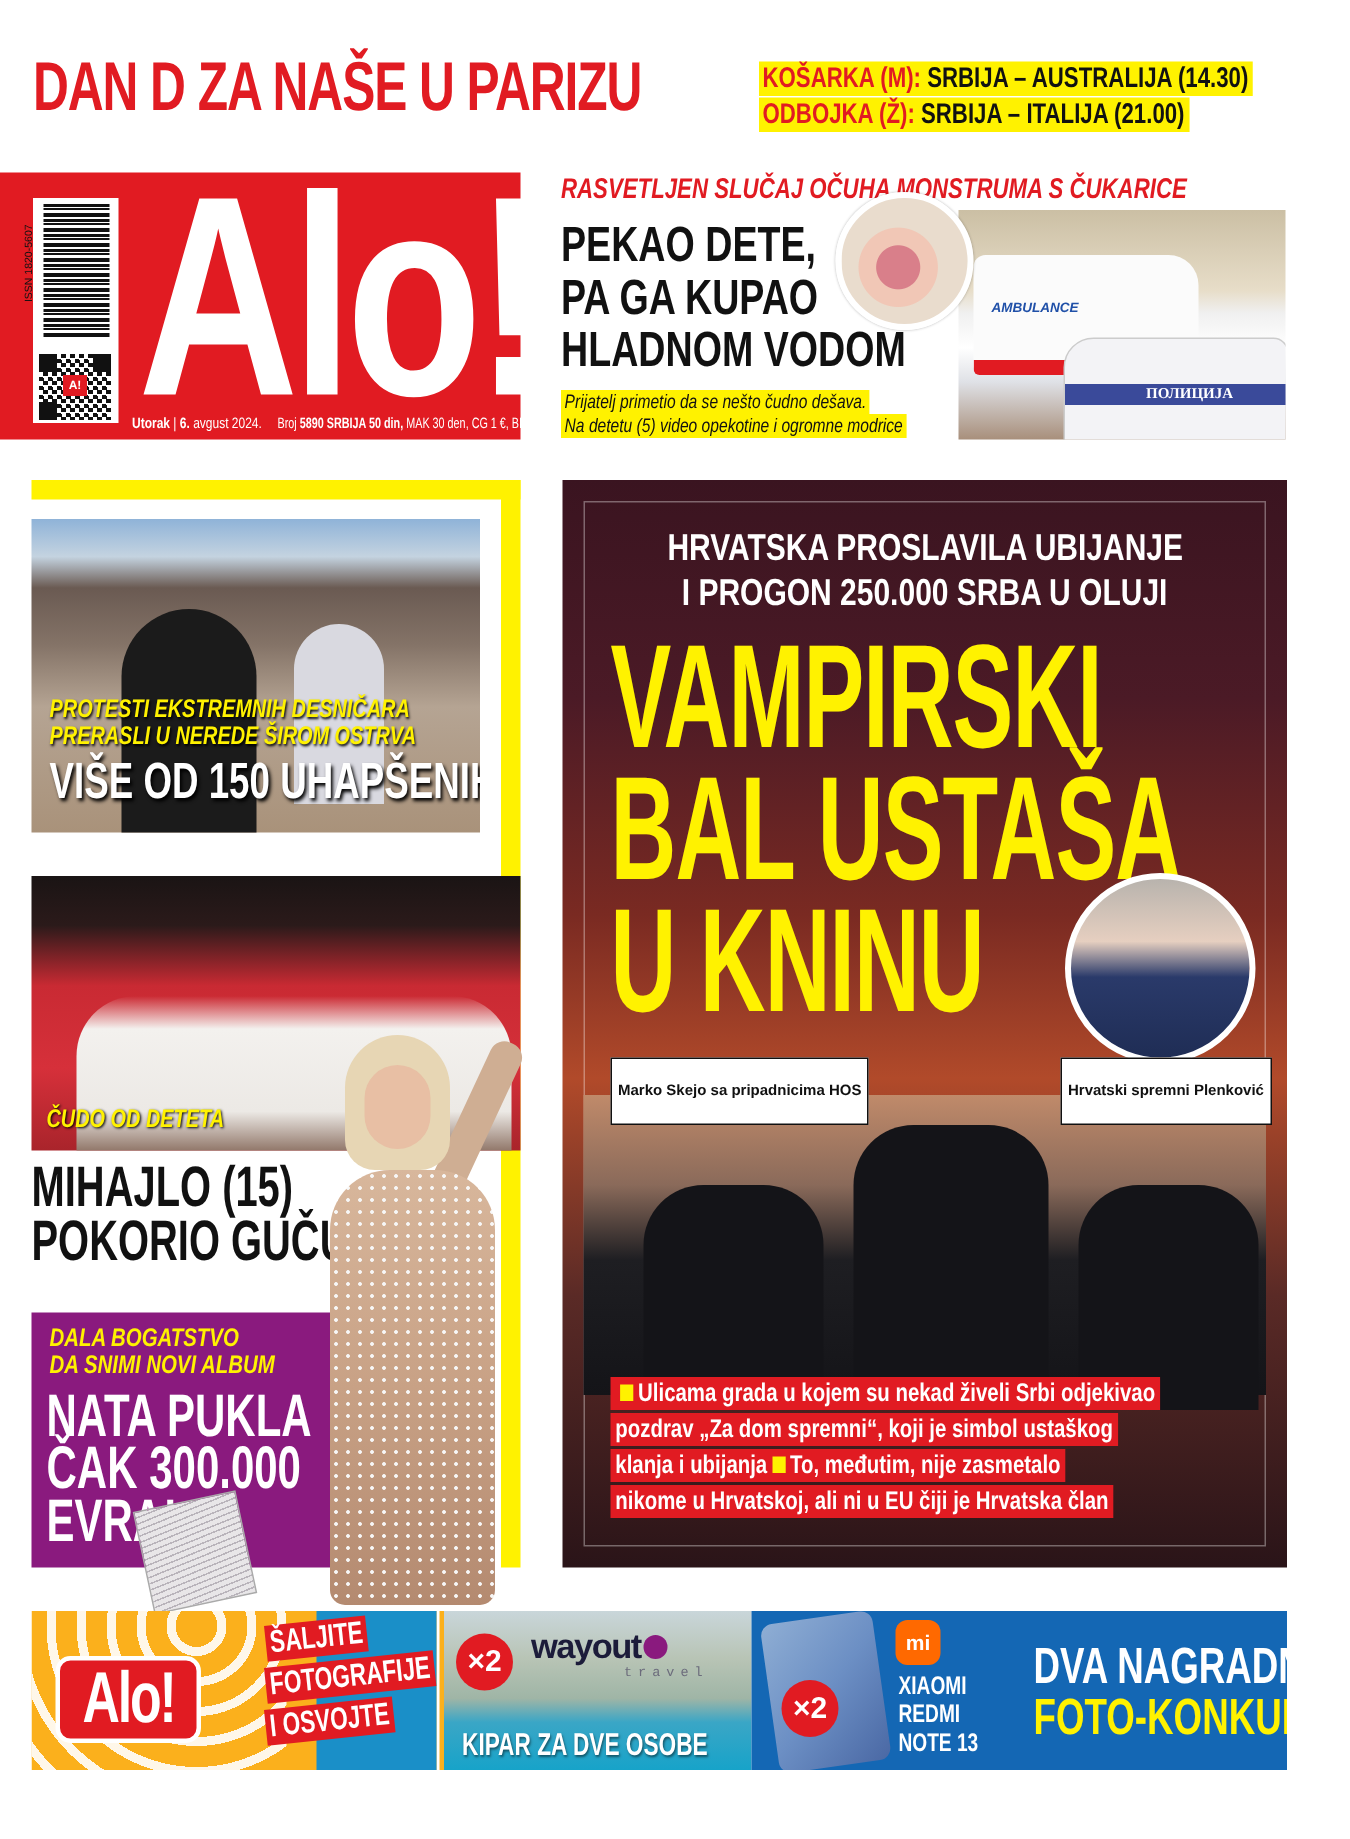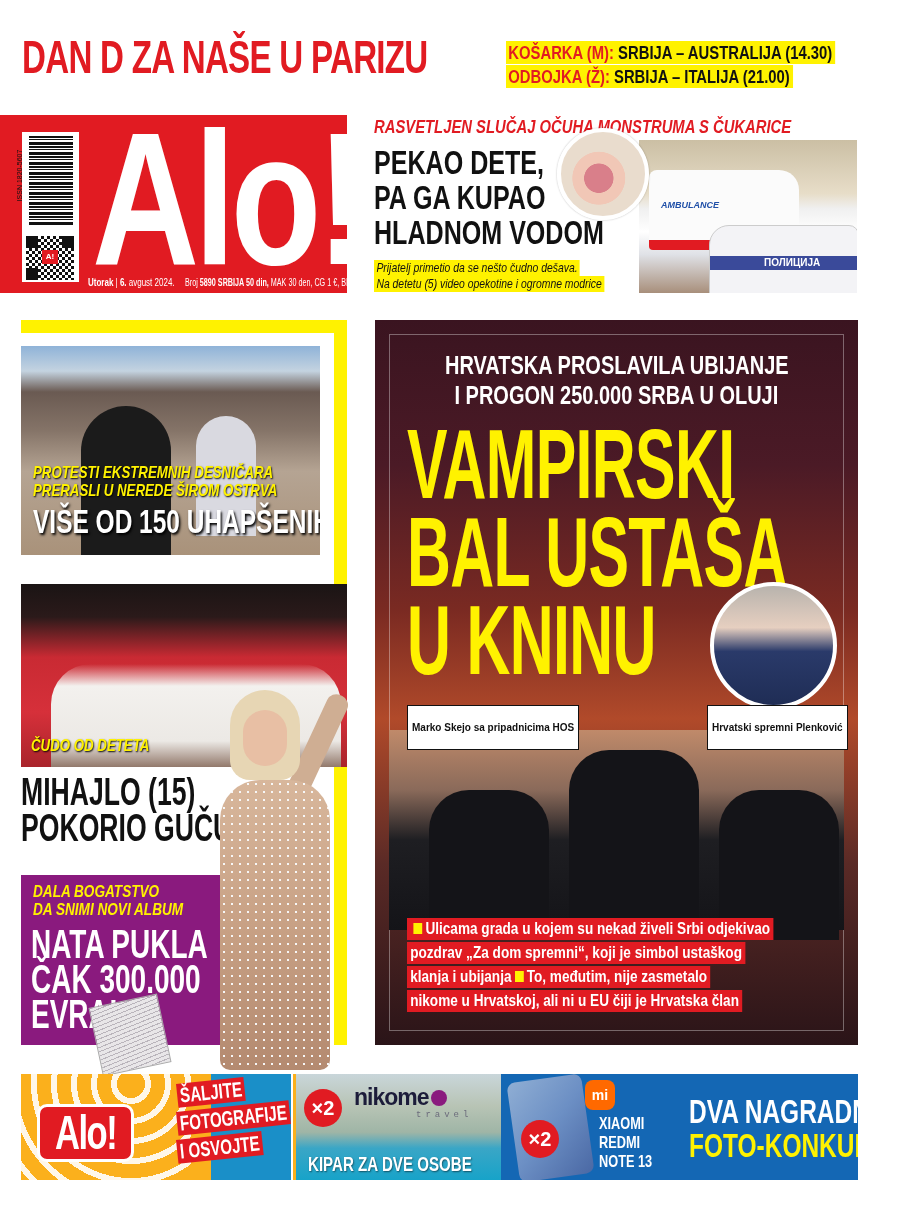--- a/index.html
+++ b/index.html
@@ -34,21 +34,21 @@
 
   
   .kicker-top { left: 374px; top: 116px; color: #e11b22; font-size: 19px; font-style: italic; font-weight: 700; white-space: nowrap; transform: scaleX(0.78); transform-origin: left top; }
   .top-story-title { left: 374px; top: 145px; color: #111; font-size: 33px; font-weight: 900; line-height: 35px; white-space: nowrap; transform: scaleX(0.76); transform-origin: left top; }
   .top-story-sub { left: 374px; top: 260px; }
   .top-story-sub span { display: block; background: #fff200; color: #111; font-size: 13px; font-style: italic; line-height: 16px; padding: 0 3px; width: max-content; transform: scaleX(0.8); transform-origin: left top; }
   .ambulance-photo { left: 639px; top: 140px; width: 218px; height: 153px;
     background: linear-gradient(180deg, #cbbfa4 0%, #e7ddc8 35%, #f0f0f0 45%, #ffffff 60%, #dfe1e6 75%, #a88f7b 100%); overflow: hidden; }
   .amb-body { left: 10px; top: 30px; width: 150px; height: 80px; background: #fbfbfb; border-radius: 8px 20px 4px 4px; border-bottom: 10px solid #e11b22; }
   .amb-text { left: 22px; top: 60px; color: #2050a8; font-size: 9px; font-weight: 900; font-style: italic; }
-  .police-car { left: 70px; top: 85px; width: 150px; height: 78px; background: #f3f3f6; border-radius: 20px 10px 4px 4px; border: 1px solid #ccc; }
+  .police-car { left: 70px; top: 85px; width: 150px; height: 78px; background: #f3f3f6; border-radius: 20px 10px 4px 4px; border: 1px solid #ccc; font-family: Liberation Serif, serif; }
   .police-stripe { left: 0; top: 30px; width: 150px; height: 14px; background: #3a4a9a; }
   .police-text { left: 54px; top: 30px; color: #fff; font-size: 10px; font-weight: 700; line-height: 14px; }
   .hand-photo { left: 557px; top: 128px; width: 92px; height: 92px; border-radius: 50%; border: 4px solid #fff; background: radial-gradient(circle at 45% 55%, #d97f8a 0 22%, #f1c7b6 23% 40%, #e9dccd 41% 100%); box-shadow: 0 0 2px rgba(0,0,0,0.3); }
 
   
   .yellow-frame-top { left: 21px; top: 320px; width: 326px; height: 13px; background: #fff200; }
   .yellow-frame-right { left: 334px; top: 320px; width: 13px; height: 725px; background: #fff200; }
   .riot-photo { left: 21px; top: 346px; width: 299px; height: 209px; overflow: hidden;
     background: linear-gradient(180deg, #8fb3d8 0%, #c4d3e0 12%, #6a5a52 22%, #847367 40%, #b5a493 60%, #a9927a 100%); }
   .riot-figure { left: 60px; top: 60px; width: 90px; height: 150px; background: #1b1b1b; border-radius: 45px 45px 0 0; }
@@ -106,21 +106,21 @@
   .banner-kipar { left: 272px; top: 0; width: 208px; height: 106px; background: linear-gradient(180deg, #c9d6da 0%, #b8c4b5 30%, #9fb5a6 55%, #3aa6c6 70%, #17a3c9 100%); border-left: 3px solid #fbb01c; }
   .x2 { width: 38px; height: 38px; border-radius: 50%; background: #e11b22; color: #fff; font-size: 20px; font-weight: 900; text-align: center; line-height: 38px; }
   .x2-kipar { left: 8px; top: 15px; }
   .wayout { left: 58px; top: 10px; color: #1c1c3a; font-size: 23px; font-weight: 900; letter-spacing: -1px; }
   .wayout-dot { display: inline-block; width: 16px; height: 16px; border-radius: 50%; background: #8a1a7e; vertical-align: -1px; margin-left: 2px; }
   .wayout-sub { left: 120px; top: 36px; color: #6c6c7c; font-size: 9px; letter-spacing: 4px; font-family: Liberation Mono, monospace; }
   .kipar-text { left: 12px; top: 78px; color: #fff; font-size: 21px; font-weight: 700; white-space: nowrap; transform: scaleX(0.72); transform-origin: left top; text-shadow: 1px 1px 2px rgba(0,0,0,0.5); }
   .banner-right { left: 480px; top: 0; width: 357px; height: 106px; background: #1467b4; }
   .phone { left: 12px; top: 4px; width: 75px; height: 100px; background: linear-gradient(135deg, #8faed4 0%, #6c8fc4 50%, #4a68a4 100%); border-radius: 8px; transform: rotate(-8deg); }
   .x2-phone { left: 20px; top: 46px; }
-  .mi-logo { left: 84px; top: 6px; width: 30px; height: 30px; border-radius: 8px; background: #ff6900; color: #fff; font-size: 14px; font-weight: 900; text-align: center; line-height: 30px; }
+  .mi-logo { left: 96px; top: 6px; width: 30px; height: 30px; border-radius: 8px; background: #ff6900; color: #fff; font-size: 14px; font-weight: 900; text-align: center; line-height: 30px; }
   .xiaomi-text { left: 98px; top: 40px; color: #fff; font-size: 17px; font-weight: 700; line-height: 19px; transform: scaleX(0.75); transform-origin: left top; white-space: nowrap; }
   .contest { left: 188px; top: 20px; font-size: 34px; font-weight: 700; line-height: 34px; white-space: nowrap; transform: scaleX(0.72); transform-origin: left top; }
   .contest .l1 { color: #fff; display: block; }
   .contest .l2 { color: #fff200; display: block; }
 </style>
 </head>
 <body>
 
 <div class="abs top-headline">DAN D ZA NAŠE U PARIZU</div>
 <div class="abs sports">
@@ -235,21 +235,21 @@
   <div class="abs banner-swirl"></div>
   <div class="abs banner-blue1"></div>
   <div class="abs banner-logo"><span>Alo!</span></div>
   <div class="abs banner-cta">
     <span>ŠALJITE</span>
     <span>FOTOGRAFIJE</span>
     <span>I OSVOJTE</span>
   </div>
   <div class="abs banner-kipar">
     <div class="abs x2 x2-kipar">×2</div>
-    <div class="abs wayout"><span>nikome</span><span class="wayout-dot"></span></div>
+    <div class="abs wayout"><span>wayout</span><span class="wayout-dot"></span></div>
     <div class="abs wayout-sub">travel</div>
     <div class="abs kipar-text">KIPAR ZA DVE OSOBE</div>
   </div>
   <div class="abs banner-right">
     <div class="abs phone"></div>
     <div class="abs x2 x2-phone">×2</div>
     <div class="abs mi-logo">mi</div>
     <div class="abs xiaomi-text">
       <div>XIAOMI</div>
       <div>REDMI</div>

